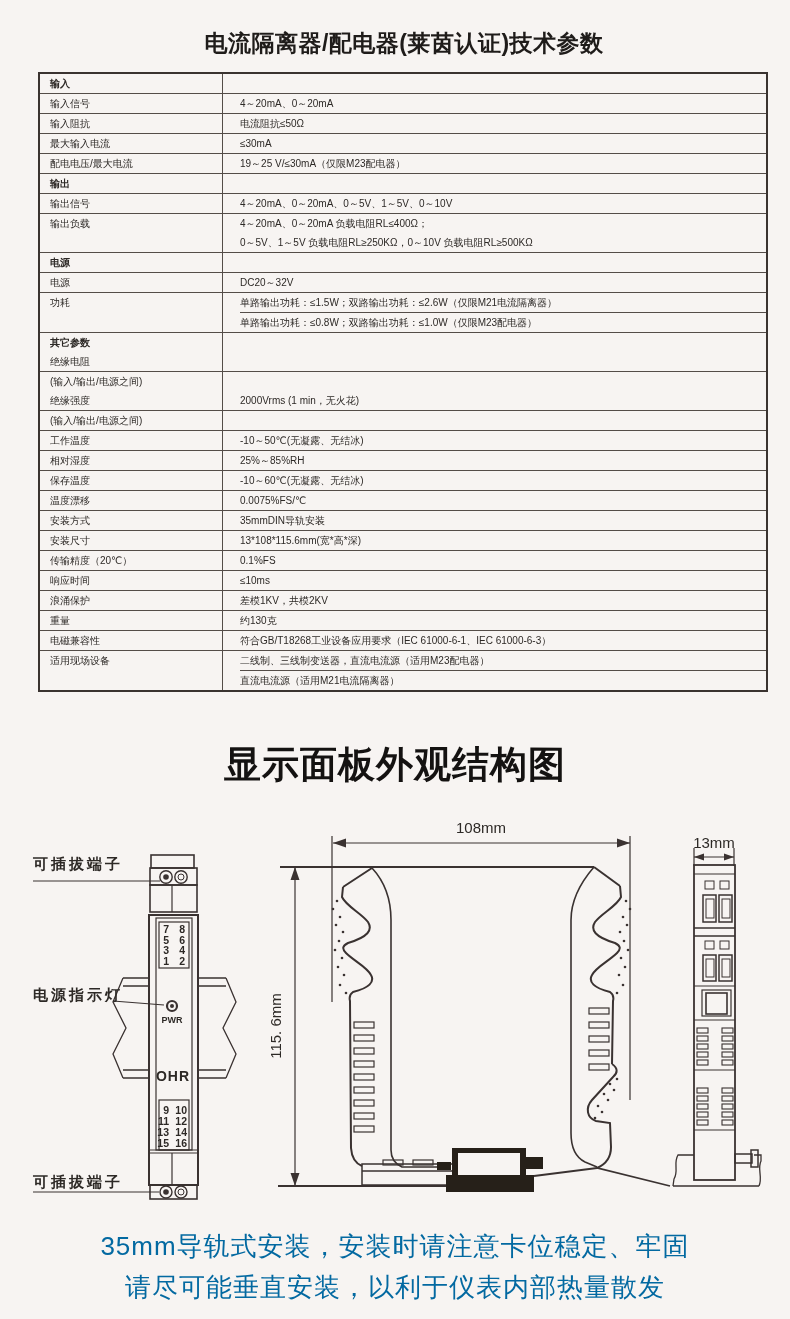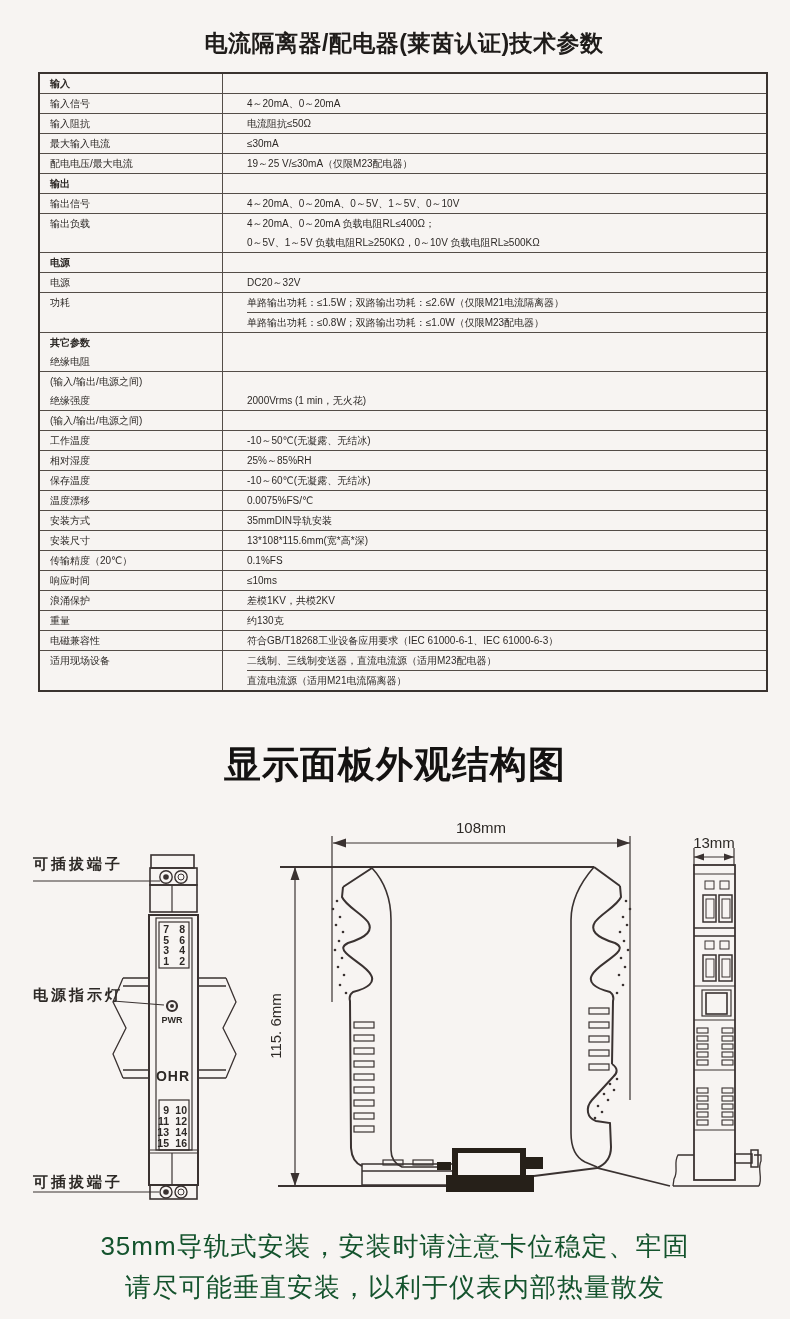--- a/index.html
+++ b/index.html
@@ -9,31 +9,31 @@
   .title1{position:absolute;top:28px;left:9px;width:790px;text-align:center;
           font-size:23px;font-weight:bold;color:#1f1c1a;letter-spacing:0.5px;}
   .title2{position:absolute;top:740px;left:0;width:790px;text-align:center;
           font-size:37px;font-weight:900;color:#141211;letter-spacing:1px;}
   
   #spec-table{position:absolute;left:38px;top:72px;width:726px;
               border:2px solid #3a3330;font-size:10px;color:#2d2926;background:transparent;}
   .trow{display:flex;}
   .trow + .trow{border-top:1px solid #544d48;}
   .tlabel{width:182px;flex:0 0 182px;padding-left:10px;box-sizing:border-box;line-height:19px;white-space:nowrap;}
-  .tvalue{flex:1;border-left:1px solid #544d48;padding-left:24px;line-height:19px;white-space:nowrap;}
+  .tvalue{flex:1;border-left:1px solid #544d48;padding-left:17px;line-height:19px;white-space:nowrap;}
   .tvalue div{line-height:19px;white-space:nowrap;}
   .tlabel div{line-height:19px;white-space:nowrap;}
   .bold{font-weight:bold;}
   .subdiv{border-bottom:1px solid #544d48;}
   
   .diagram{position:absolute;left:0;top:800px;}
   .diagram text{fill:#2d2926;}
   
   .footer{position:absolute;top:1226px;left:0;width:790px;text-align:center;
-          font-size:26px;line-height:41px;color:#14532d;letter-spacing:1px;}
+          font-size:26px;line-height:41px;color:#0369a1;letter-spacing:1px;}
 </style>
 </head>
 <body>
 
 <div class="page">
 
   <div class="title1">电流隔离器/配电器(莱茵认证)技术参数</div>
 
   <div id="spec-table">
     <div id="spec-table-body">

